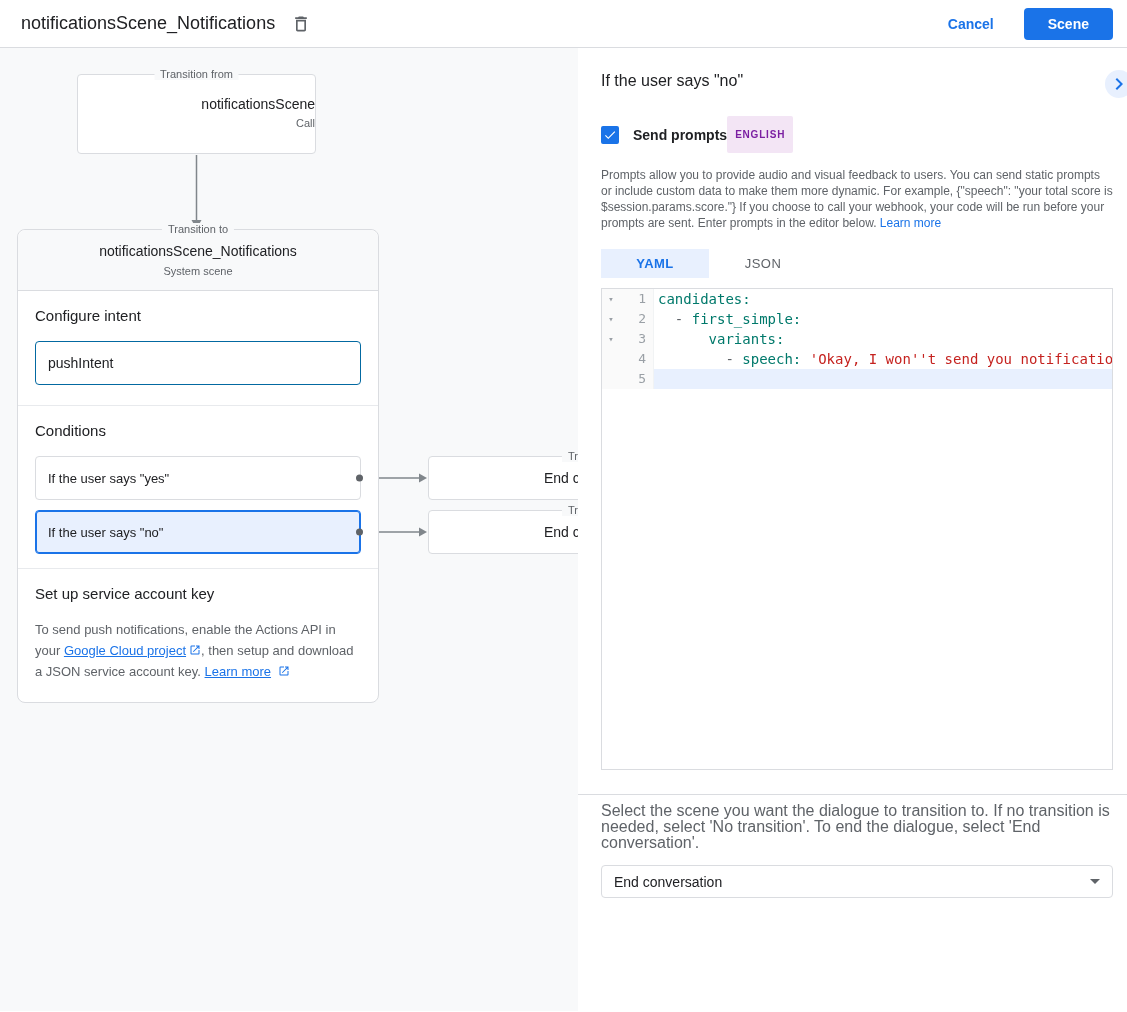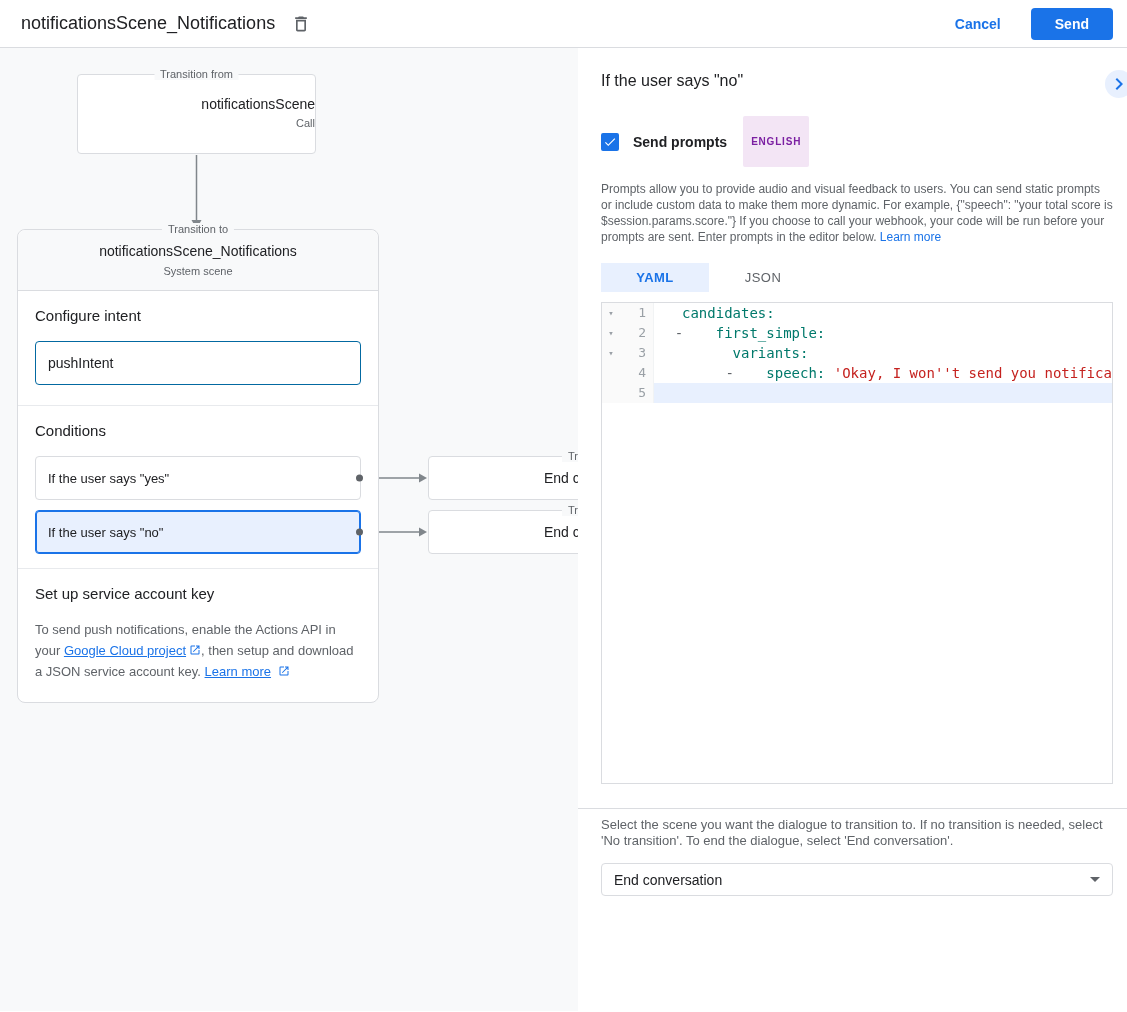--- a/index.html
+++ b/index.html
@@ -75,75 +75,75 @@
     background:#e8f0fe;display:flex;align-items:center;justify-content:center;cursor:pointer;
   }
   .check-row{display:flex;align-items:center;margin-top:26px;}
   .checkbox{
     width:18px;height:18px;border:2px solid #5f6368;border-radius:2px;box-sizing:border-box;
     flex:none;cursor:pointer;display:flex;align-items:center;justify-content:center;
   }
   .checkbox.checked{background:#1a73e8;border-color:#1a73e8;}
   .check-label{font-size:14px;font-weight:bold;color:#202124;margin-left:14px;}
   .badge{
-    margin-left:16px;background:#f3e5f5;color:#7b1fa2;font-size:10px;font-weight:bold;
-    letter-spacing:0.8px;padding:20px 8px;border-radius:2px;
+    background:#f3e5f5;color:#7b1fa2;font-size:10px;font-weight:bold;
+    letter-spacing:0.8px;padding:13px 8px;border-radius:2px;
   }
   .prompt-desc{margin:14px 0 0;font-size:12px;line-height:16px;color:#5f6368;}
   .inline-link{color:#1a73e8;cursor:pointer;text-decoration:none;}
   .tabs{display:flex;margin-top:18px;}
   .tab{
     width:108px;height:29px;display:flex;align-items:center;justify-content:center;
     font-size:13px;letter-spacing:0.5px;color:#5f6368;cursor:pointer;background:#fff;border:none;
   }
   .tab.active{background:#e8f0fe;color:#1a73e8;font-weight:bold;}
   .editor{
     margin-top:10px;border:1px solid #dadce0;height:480px;background:#fff;overflow:hidden;
     font-family:"DejaVu Sans Mono",monospace;font-size:14px;
   }
   .code-line{display:flex;height:20px;line-height:20px;}
   .fold{width:18px;flex:none;text-align:center;color:#9aa0a6;font-size:9px;background:#fafafa;}
   .lnum{width:26px;flex:none;text-align:right;padding-right:7px;color:#9aa0a6;background:#fafafa;
         border-right:1px solid #f1f3f4;font-size:13px;}
   .code{flex:1;white-space:pre;overflow:hidden;padding-left:4px;}
   .code-line.hl .code{background:#e8f0fe;}
-  .tok-key{color:#00796b;margin-left:24px;}
+  .tok-key{color:#00796b;}
   .tok-meta{color:#5f6368;}
   .tok-str{color:#c5221f;}
   .tok-plain{color:#202124;}
   .insert-row{display:flex;align-items:center;margin-top:20px;}
   .insert-label{font-size:14px;color:#202124;margin-right:14px;}
   .chip{
     border:1px solid #dadce0;border-radius:14px;padding:5px 13px;font-size:13px;color:#3c4043;
     background:#fff;margin-right:14px;
   }
   .rp-divider{border-top:1px solid #dadce0;margin:24px -14px 0 -23px;height:0;}
   .transition-h{margin:26px 0 0;font-size:16px;font-weight:normal;color:#202124;}
-  .transition-desc{margin:8px 0 6px;font-size:13px;line-height:16px;color:#5f6368;}
+  .transition-desc{margin:8px 0 6px;font-size:16px;line-height:16px;color:#5f6368;}
   .select-box{
     margin-top:14px;height:33px;border:1px solid #dadce0;border-radius:4px;display:flex;
     align-items:center;justify-content:space-between;padding:0 12px;font-size:14px;color:#202124;
     box-sizing:border-box;cursor:pointer;background:#fff;
   }
   .caret{width:0;height:0;border-left:5px solid transparent;border-right:5px solid transparent;
          border-top:5px solid #5f6368;}
 </style>
 </head>
 <body>
 
 <div class="topbar">
   <span class="app-title">notificationsScene_Notifications</span>
   <span class="trash-btn">
     <svg width="20" height="20" viewBox="0 0 24 24" fill="#5f6368">
         <path d="M16 9v10H8V9h8m-1.5-6h-5l-1 1H5v2h14V4h-3.5l-1-1zM18 7H6v12c0 1.1.9 2 2 2h8c1.1 0 2-.9 2-2V7z"></path>
       </svg>
   </span>
   <span class="spacer"></span>
   <span class="cancel-btn">Cancel</span>
-  <button class="save-btn">Send</button>
+  <button class="save-btn">Scene</button>
 </div>
 
 <div class="main">
 
   <div class="canvas">
 
     <svg class="arrows" width="578" height="963" viewBox="0 0 578 963">
       <line x1="196.5" y1="107" x2="196.5" y2="173" stroke="#80868b" stroke-width="1.5"></line>
       <polygon points="191.5,172 201.5,172 196.5,181" fill="#80868b"></polygon>
       <line x1="366" y1="430" x2="419" y2="430" stroke="#80868b" stroke-width="1.5"></line>

